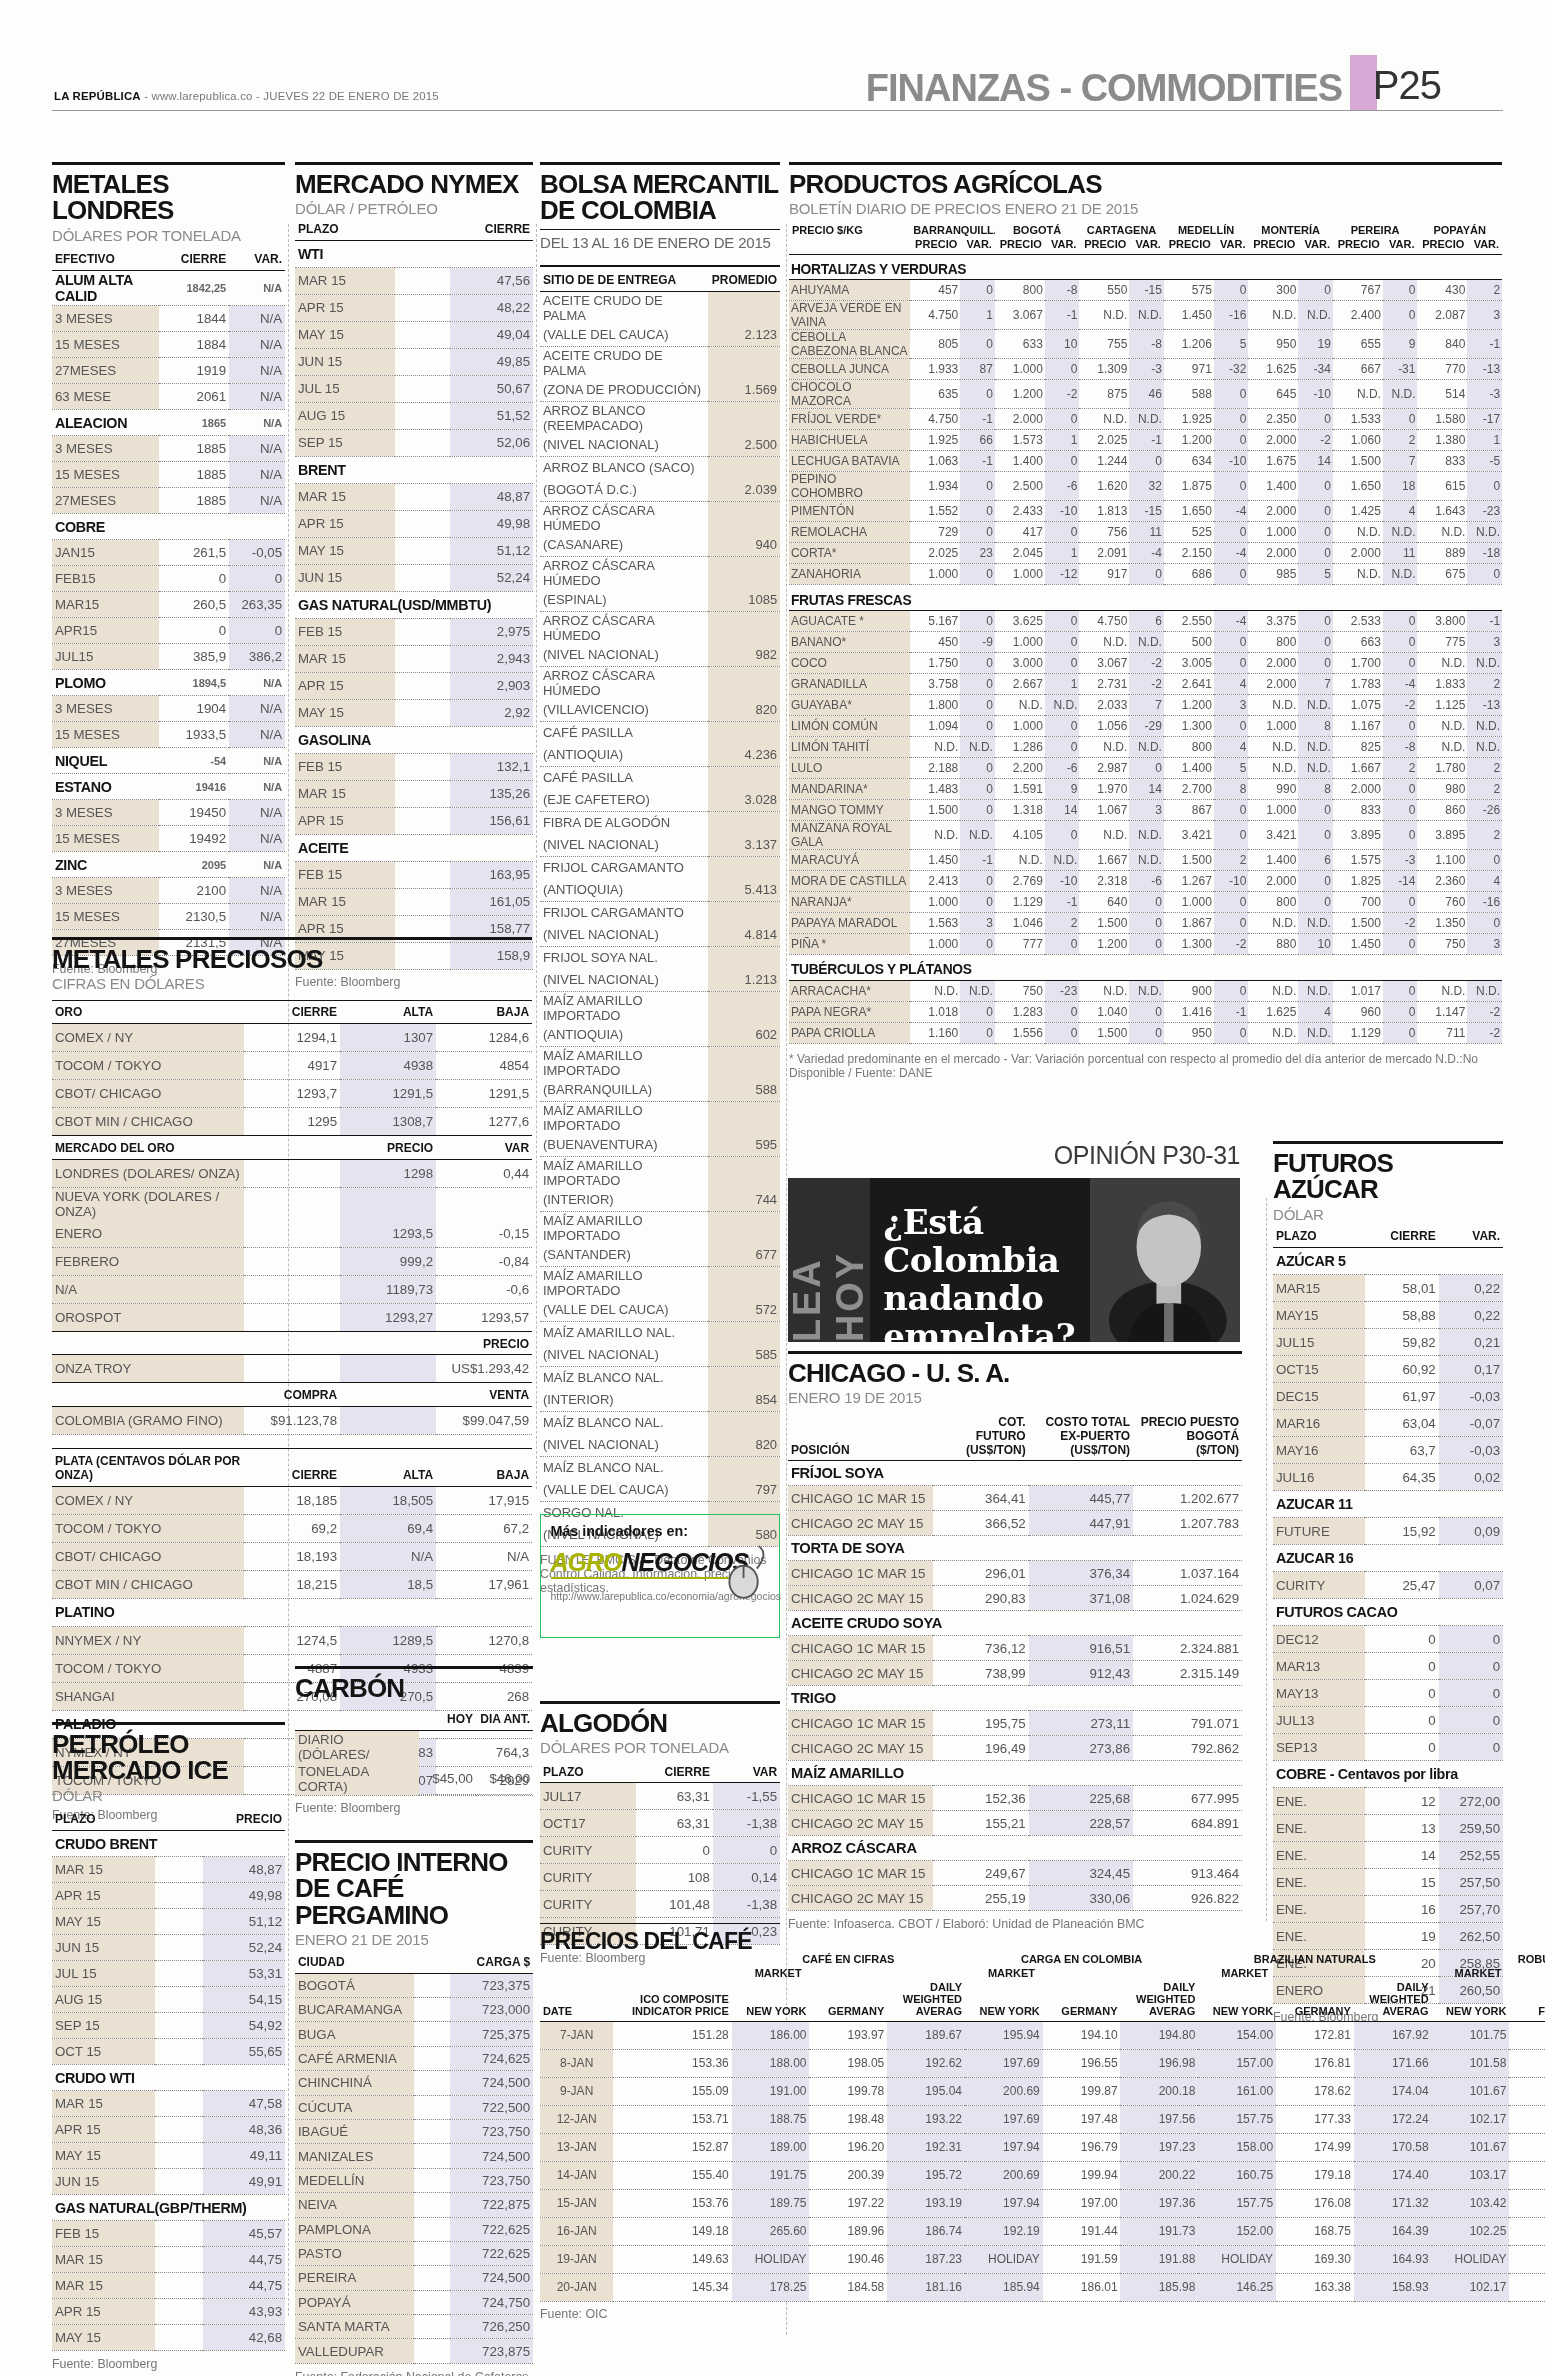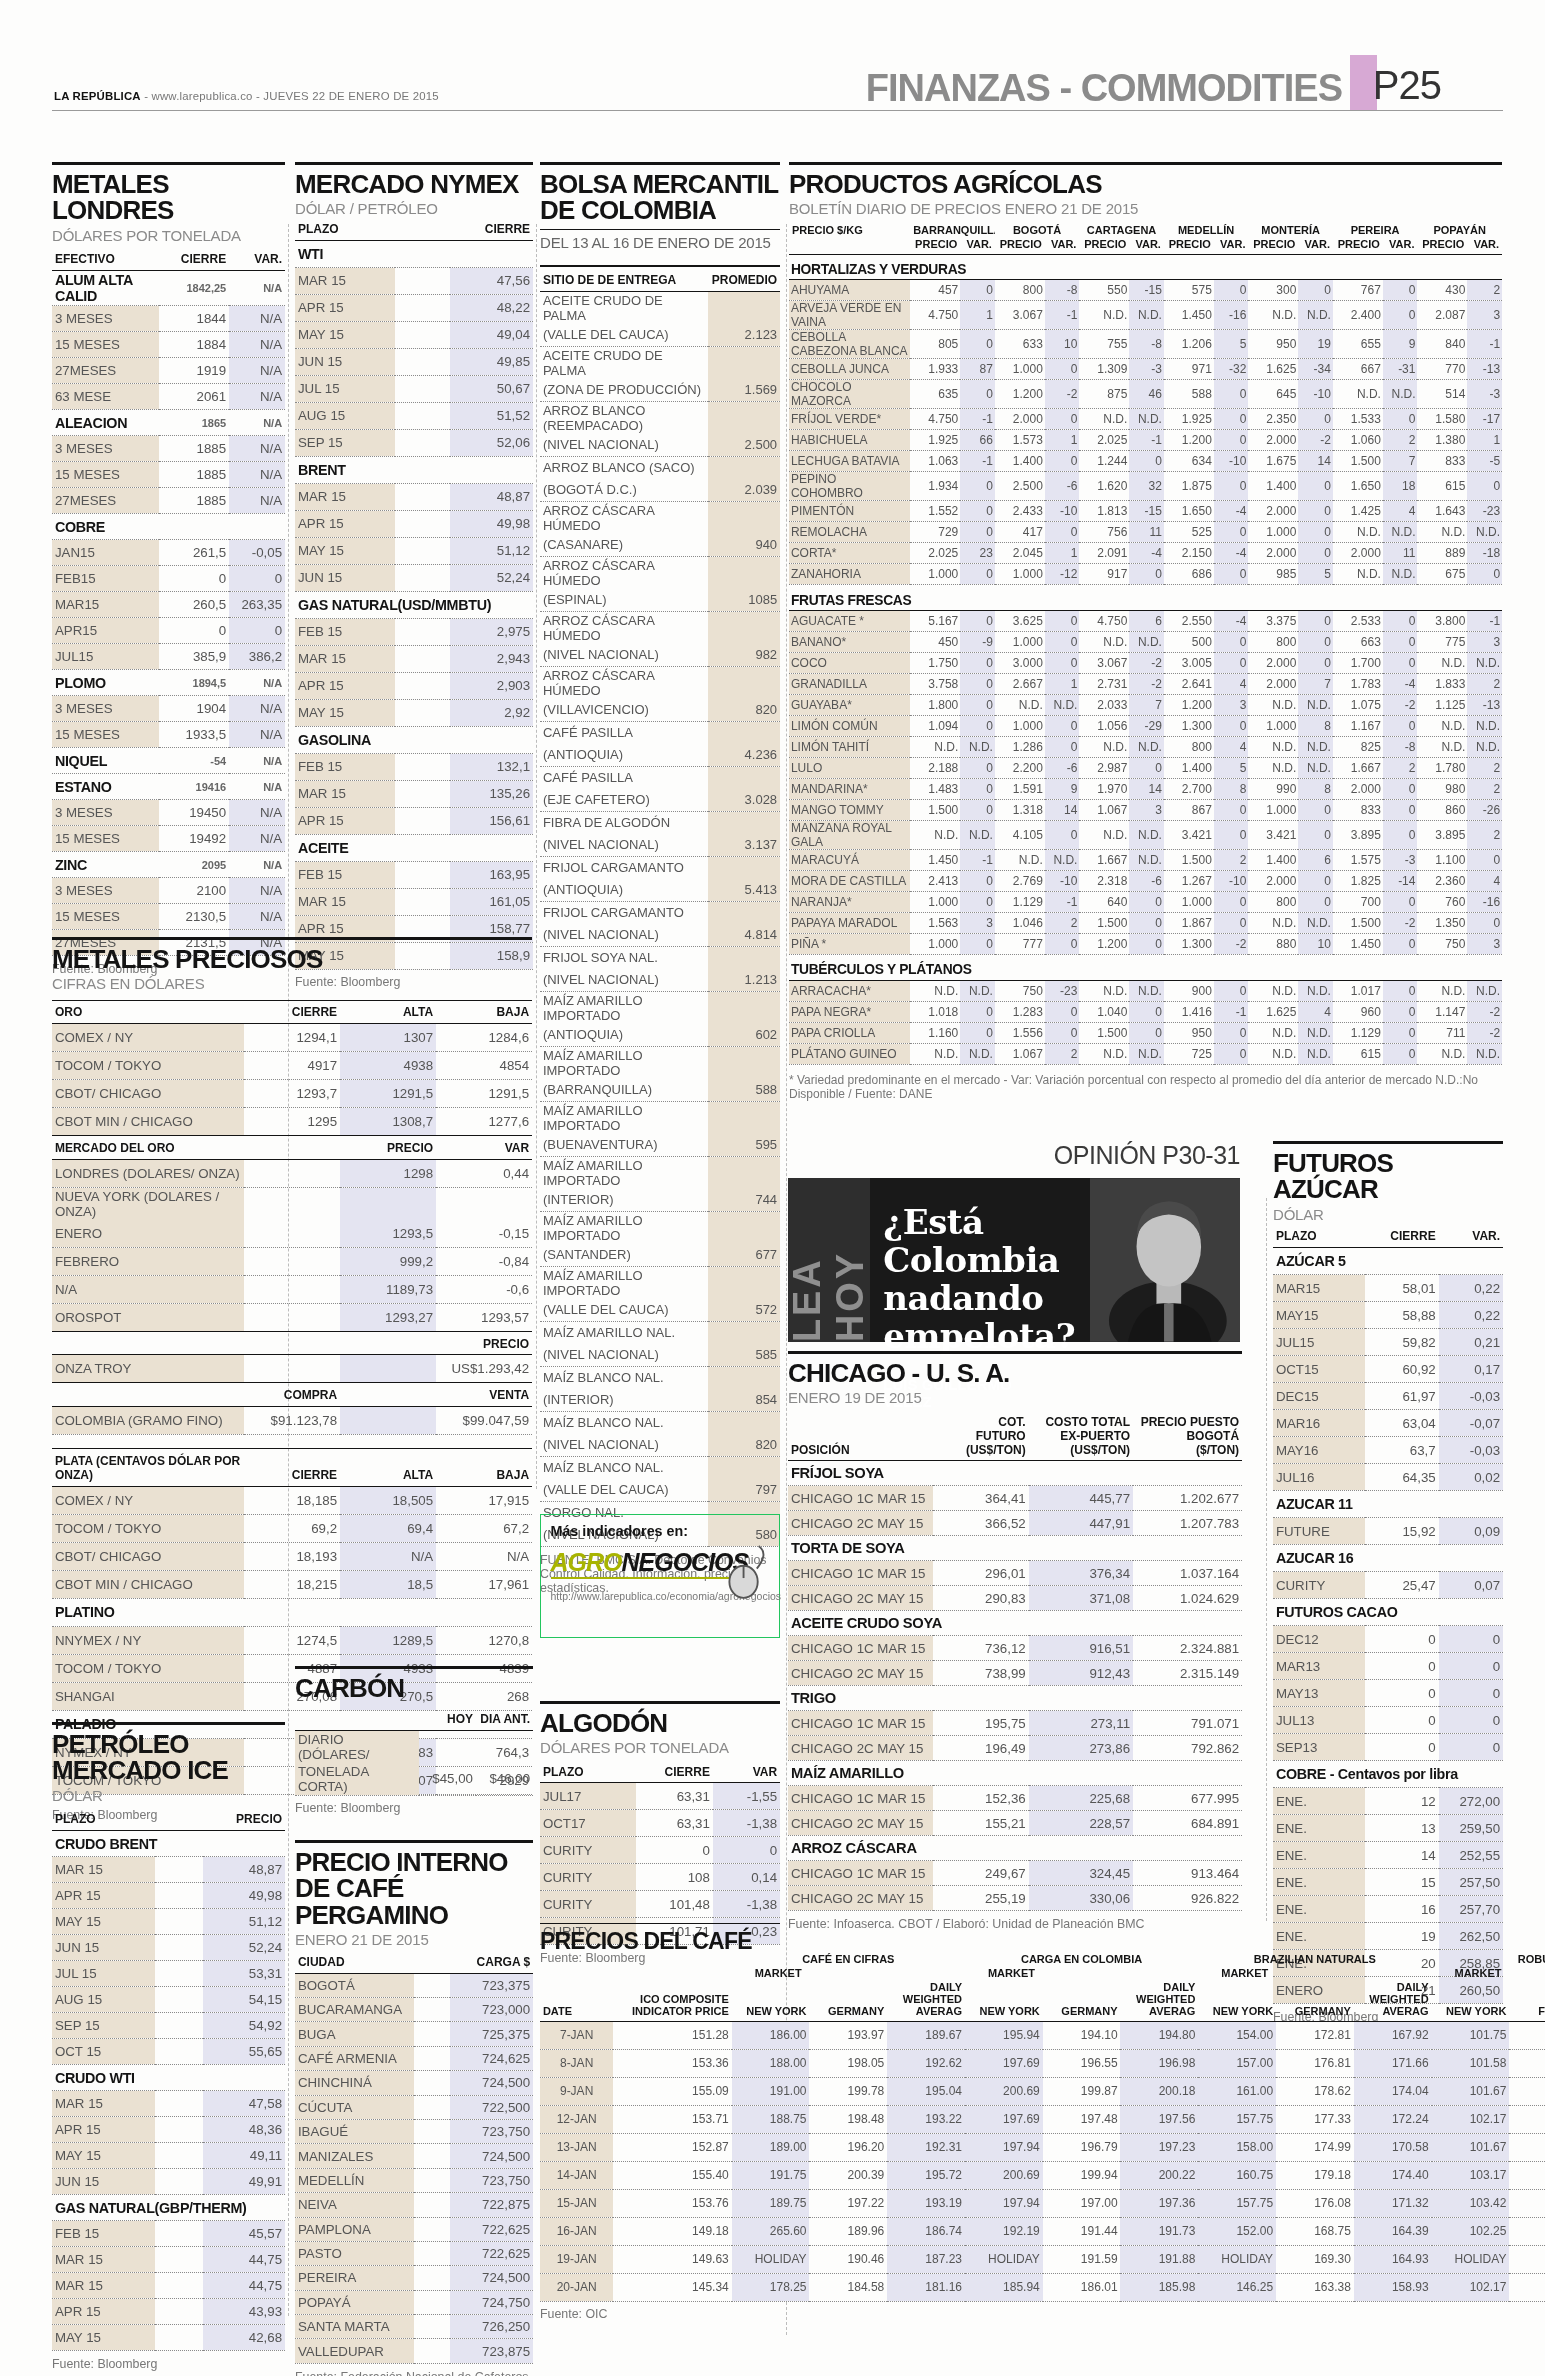--- a/index.html
+++ b/index.html
@@ -1216,37 +1216,20 @@
           <td class="r bg-l">0</td>
           <td class="r">950</td>
           <td class="r bg-l">0</td>
           <td class="r">N.D.</td>
           <td class="r bg-l">N.D.</td>
           <td class="r">1.129</td>
           <td class="r bg-l">0</td>
           <td class="r">711</td>
           <td class="r bg-l">-2</td>
         </tr>
-        <tr class="data">
-          <td class="l bg-b">PLÁTANO GUINEO</td>
-          <td class="r">N.D.</td>
-          <td class="r bg-l">N.D.</td>
-          <td class="r">1.067</td>
-          <td class="r bg-l">2</td>
-          <td class="r">N.D.</td>
-          <td class="r bg-l">N.D.</td>
-          <td class="r">725</td>
-          <td class="r bg-l">0</td>
-          <td class="r">N.D.</td>
-          <td class="r bg-l">N.D.</td>
-          <td class="r">615</td>
-          <td class="r bg-l">0</td>
-          <td class="r">N.D.</td>
-          <td class="r bg-l">N.D.</td>
-        </tr>
       </tbody>
     </table>
   <div class="ftnote">* Variedad predominante en el mercado - Var: Variación porcentual con respecto al promedio del día anterior de mercado  N.D.:No Disponible / Fuente: DANE</div>
 </div>
 
 <div id="sec-preciosos" class="abs">
   <div class="rule"></div>
   <div class="stitle">METALES PRECIOSOS</div>
   <div class="ssub">CIFRAS EN DÓLARES</div>
   <table style="margin-top:7.6px">

